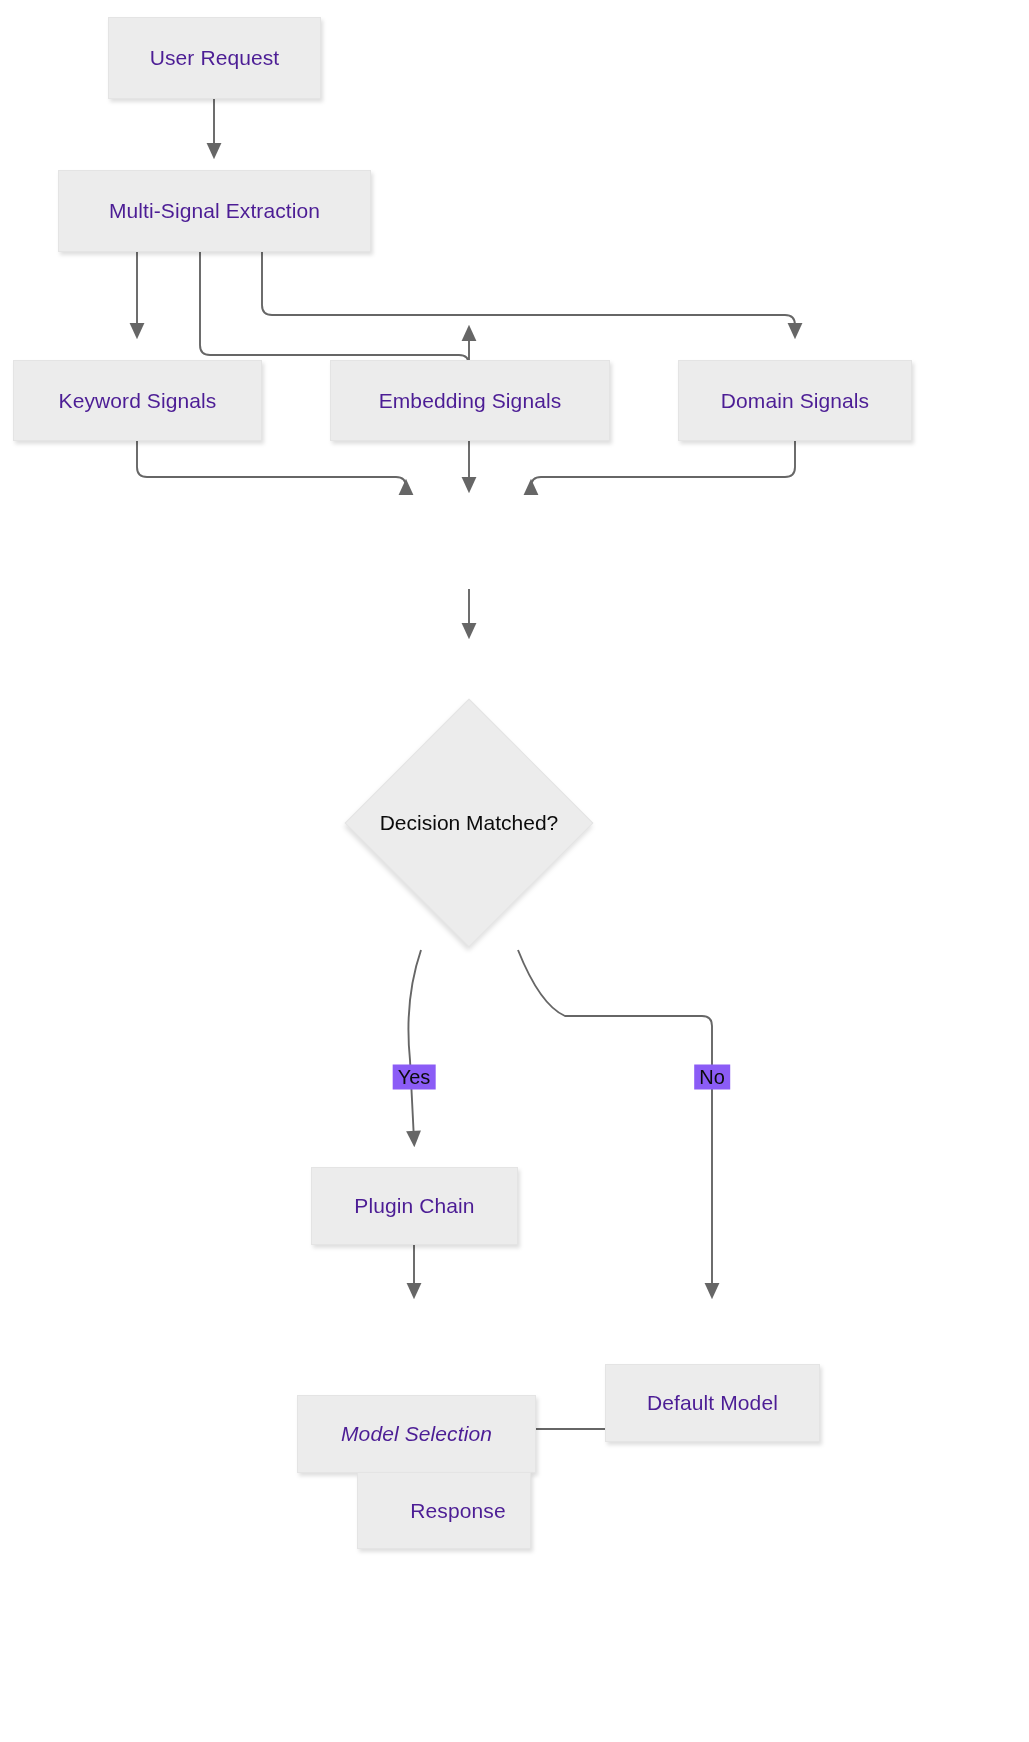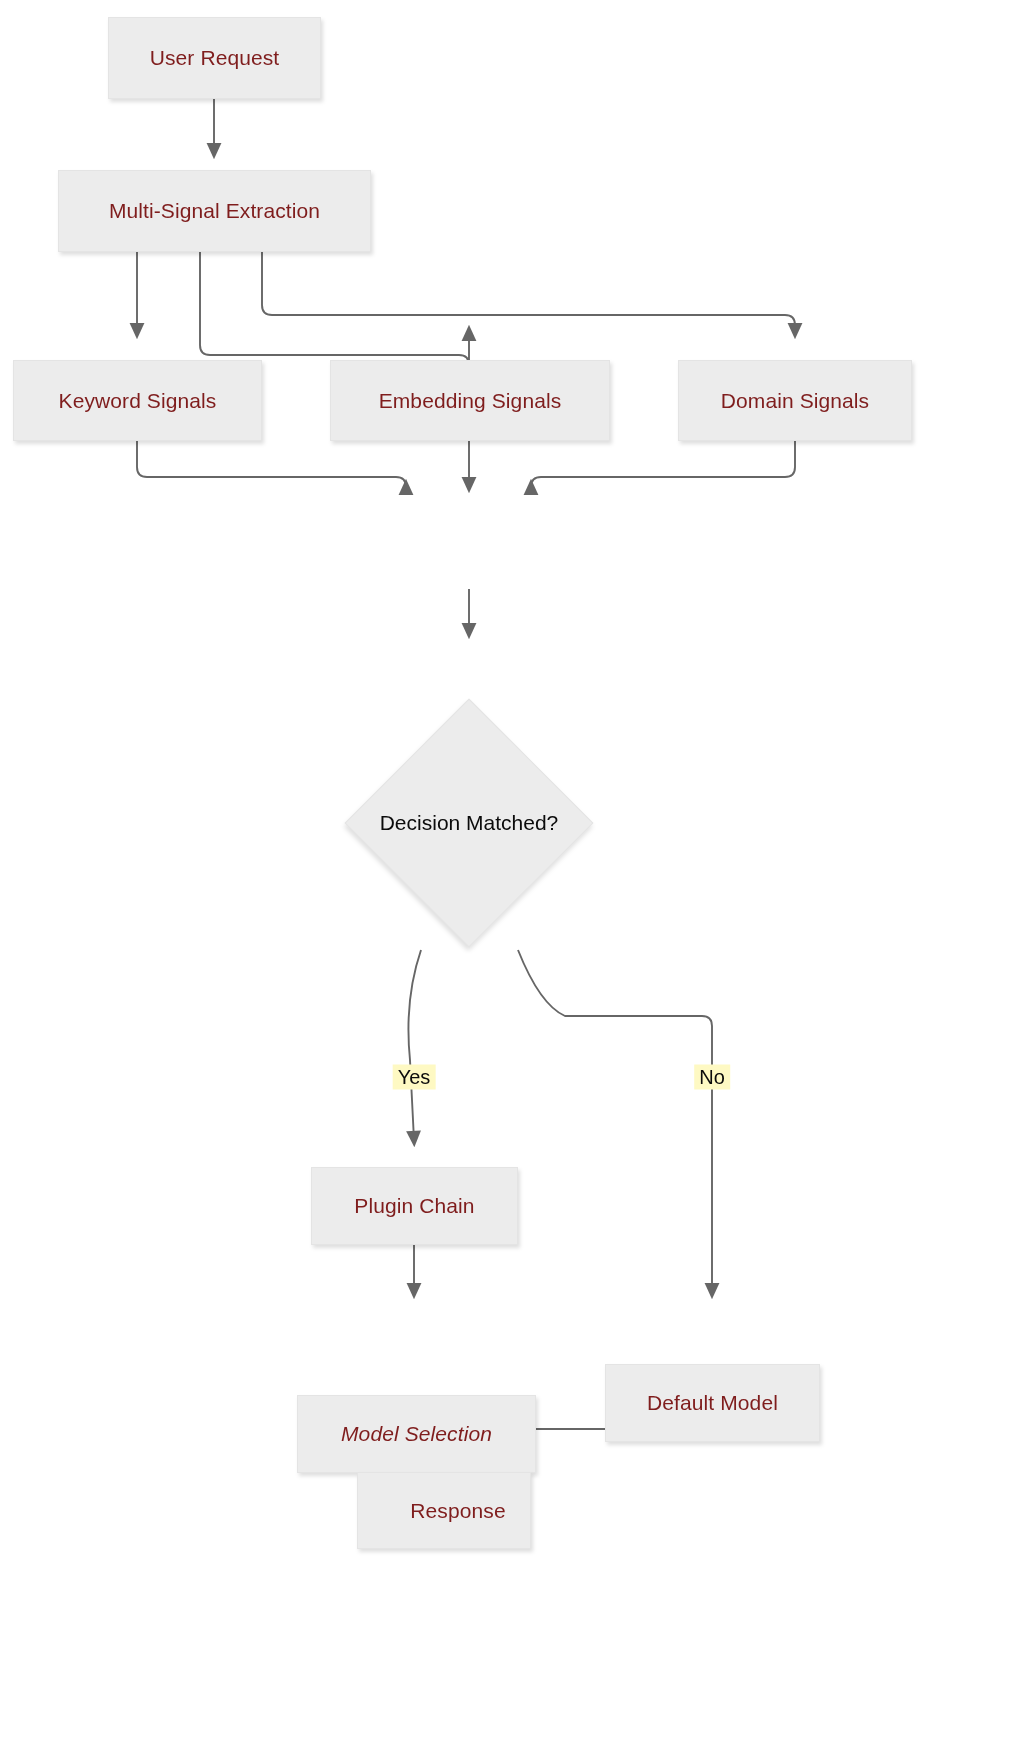--- a/index.html
+++ b/index.html
@@ -28,21 +28,21 @@
   }
   .node {
     position: absolute;
     box-sizing: border-box;
     background: #ececec;
     border: 1px solid #e4e4e4;
     box-shadow: 2px 3px 4px rgba(0,0,0,0.13);
     display: flex;
     align-items: center;
     justify-content: center;
-    color: #7f1d1d;
+    color: #4c1d95;
     font-size: 21px;
     line-height: 1.1;
     white-space: nowrap;
     letter-spacing: 0.1px;
   }
   .node-label {
     display: block;
   }
   .decision-wrap {
     position: absolute;
@@ -63,21 +63,21 @@
     position: relative;
     z-index: 2;
     color: #0b0b0b;
     font-size: 21px;
     white-space: nowrap;
   }
   .edge-label {
     position: absolute;
     color: #0b0b0b;
     font-size: 20px;
-    background: #fef9c3;
+    background: #8b5cf6;
     padding: 1px 5px;
     white-space: nowrap;
     transform: translate(-50%, -50%);
   }
 </style>
 </head>
 <body>
 
 <div id="diagram-root">
 

